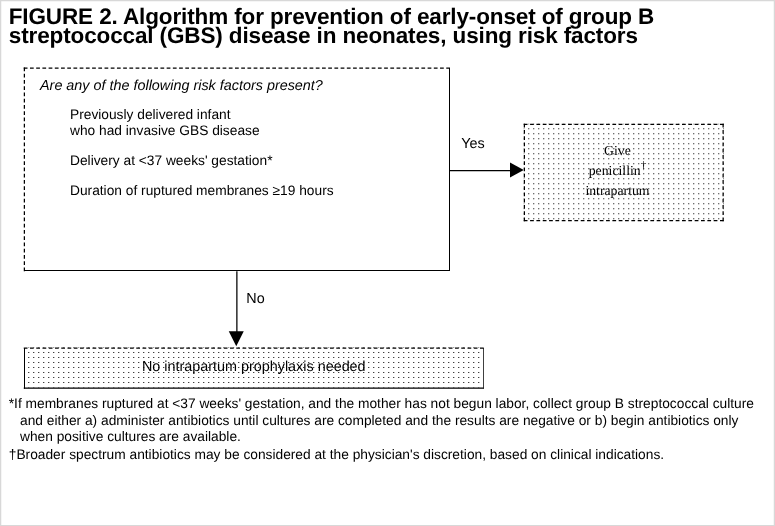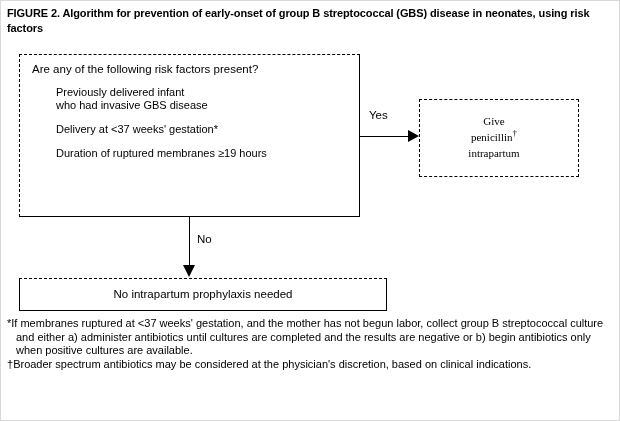--- a/index.html
+++ b/index.html
@@ -20,21 +20,21 @@
     box-sizing: border-box;
     overflow: hidden;
   }
 
   
   .figure-title {
     position: absolute;
     left: 6px;
     top: 5px;
     width: 600px;
-    font-size: 11px;
+    font-size: 18px;
     font-weight: bold;
     line-height: 15px;
     letter-spacing: -0.1px;
   }
 
   
   .risk-box {
     position: absolute;
     left: 18px;
     top: 53px;
@@ -46,20 +46,21 @@
     border-right: 1px solid #000;
     border-bottom: 1px solid #000;
     background: #ffffff;
   }
   .risk-question {
     position: absolute;
     left: 12px;
     top: 8px;
     font-size: 11.5px;
     white-space: nowrap;
+    font-style: italic;
   }
   .risk-list {
     position: absolute;
     left: 36px;
     top: 31px;
     width: 300px;
   }
   .risk-item {
     font-size: 11px;
     line-height: 13px;

